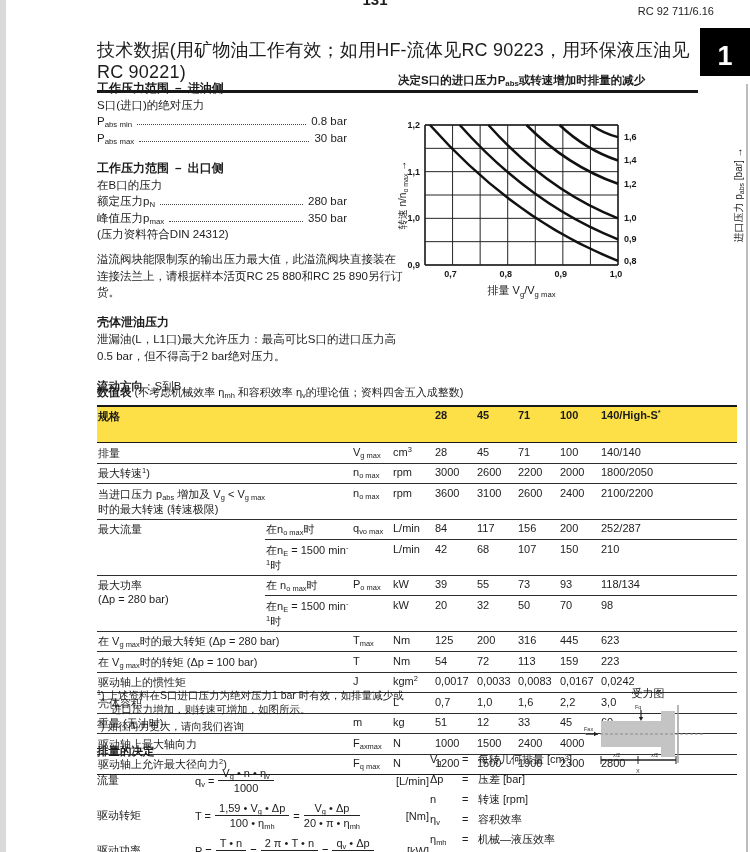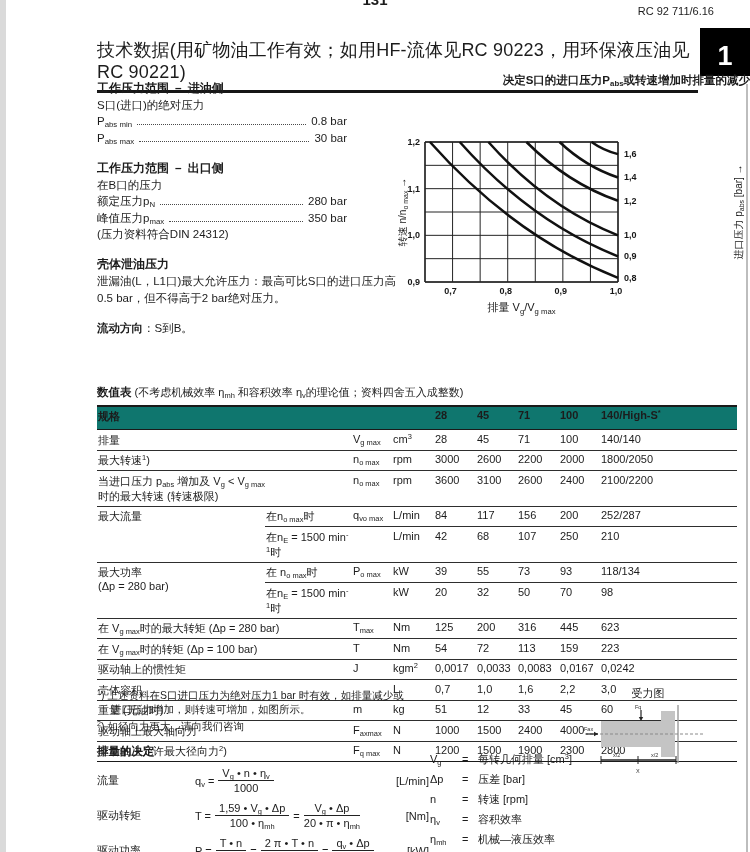--- a/index.html
+++ b/index.html
@@ -27,29 +27,29 @@
   
   #leftcol{left:97px;top:80px;width:308px;font-size:11.5px;line-height:1.42;}
   .sec-title{font-weight:bold;font-size:12px;}
   .spec-row{display:flex;align-items:baseline;width:250px;}
   .spec-row .leader{flex:1;border-bottom:1.5px dotted #4a4a4a;margin:0 5px;height:.78em;}
   .spec-row .val{white-space:nowrap;} .mt14{margin-top:14px;}
   .para{margin-top:9px;}
 
   
   #chart-block{left:398px;top:73px;width:352px;}
-  #chart-title{font-weight:bold;font-size:11.5px;margin-bottom:17px;text-align:right;}
+  #chart-title{font-weight:bold;font-size:11.5px;margin-bottom:0;}
 
   
   #tableblock{left:97px;top:385px;width:640px;}
   #tb-caption{font-size:11px;margin-bottom:5px;}
   #tb-caption b{font-size:11.5px;}
   table{border-collapse:collapse;width:640px;font-size:11px;border-top:2.5px solid #1a1a1a;table-layout:fixed;}
   th,td{text-align:left;vertical-align:top;font-weight:normal;padding:2.5px 2px 2px 1px;}
-  thead th{background:#0f766e;font-weight:bold;border-bottom:1.2px solid #1a1a1a;padding-top:2px;padding-bottom:5px;}
+  thead th{background:#fde047;font-weight:bold;border-bottom:1.2px solid #1a1a1a;padding-top:2px;padding-bottom:18px;}
   tbody td{border-bottom:1.1px solid #2e2e2e;}
   tbody tr:last-child td{border-bottom:1.6px solid #1a1a1a;}
 
   
   #footnotes{left:97px;top:688px;width:430px;font-size:10.5px;line-height:1.35;}
   .fn{display:block;padding-left:14px;text-indent:-14px;margin-bottom:3px;}
   #force{left:578px;top:686px;width:140px;text-align:center;font-size:11px;}
 
   
   #formulas{left:97px;top:744px;width:332px;font-size:11px;}
@@ -101,20 +101,21 @@
     <span class="leader"></span>
     <span class="val">280 bar</span>
   </div>
   <div class="spec-row">
     <span>峰值压力p<sub>max</sub></span>
     <span class="leader"></span>
     <span class="val">350 bar</span>
   </div>
   <div>(压力资料符合DIN 24312)</div>
 
+  <div class="para">溢流阀块能限制泵的输出压力最大值，此溢流阀块直接装在连接法兰上，请根据样本活页RC 25 880和RC 25 890另行订货。</div>
 
   <div class="sec-title mt14">壳体泄油压力</div>
   <div>泄漏油(L，L1口)最大允许压力：最高可比S口的进口压力高0.5 bar，但不得高于2 bar绝对压力。</div>
 
   <div class="mt14"><b>流动方向</b><span>：S到B。</span></div>
 </div>
 
 <div class="abs" id="chart-block">
   <div id="chart-title">决定S口的进口压力P<sub>abs</sub>或转速增加时排量的减少</div>
   <div id="chart-svg-wrap"><svg width="352" height="212">
@@ -229,21 +230,21 @@
           <td>200</td>
           <td>252/287</td>
         </tr>
         <tr>
           <td>在n<sub>E</sub> = 1500 min<sup>-1</sup>时</td>
           <td></td>
           <td>L/min</td>
           <td>42</td>
           <td>68</td>
           <td>107</td>
-          <td>250</td>
+          <td>150</td>
           <td>210</td>
         </tr>
         <tr>
           <td rowspan="2">最大功率<br>(Δp = 280 bar)</td>
           <td>在 n<sub>o max</sub>时</td>
           <td>P<sub>o max</sub></td>
           <td>kW</td>
           <td>39</td>
           <td>55</td>
           <td>73</td>

